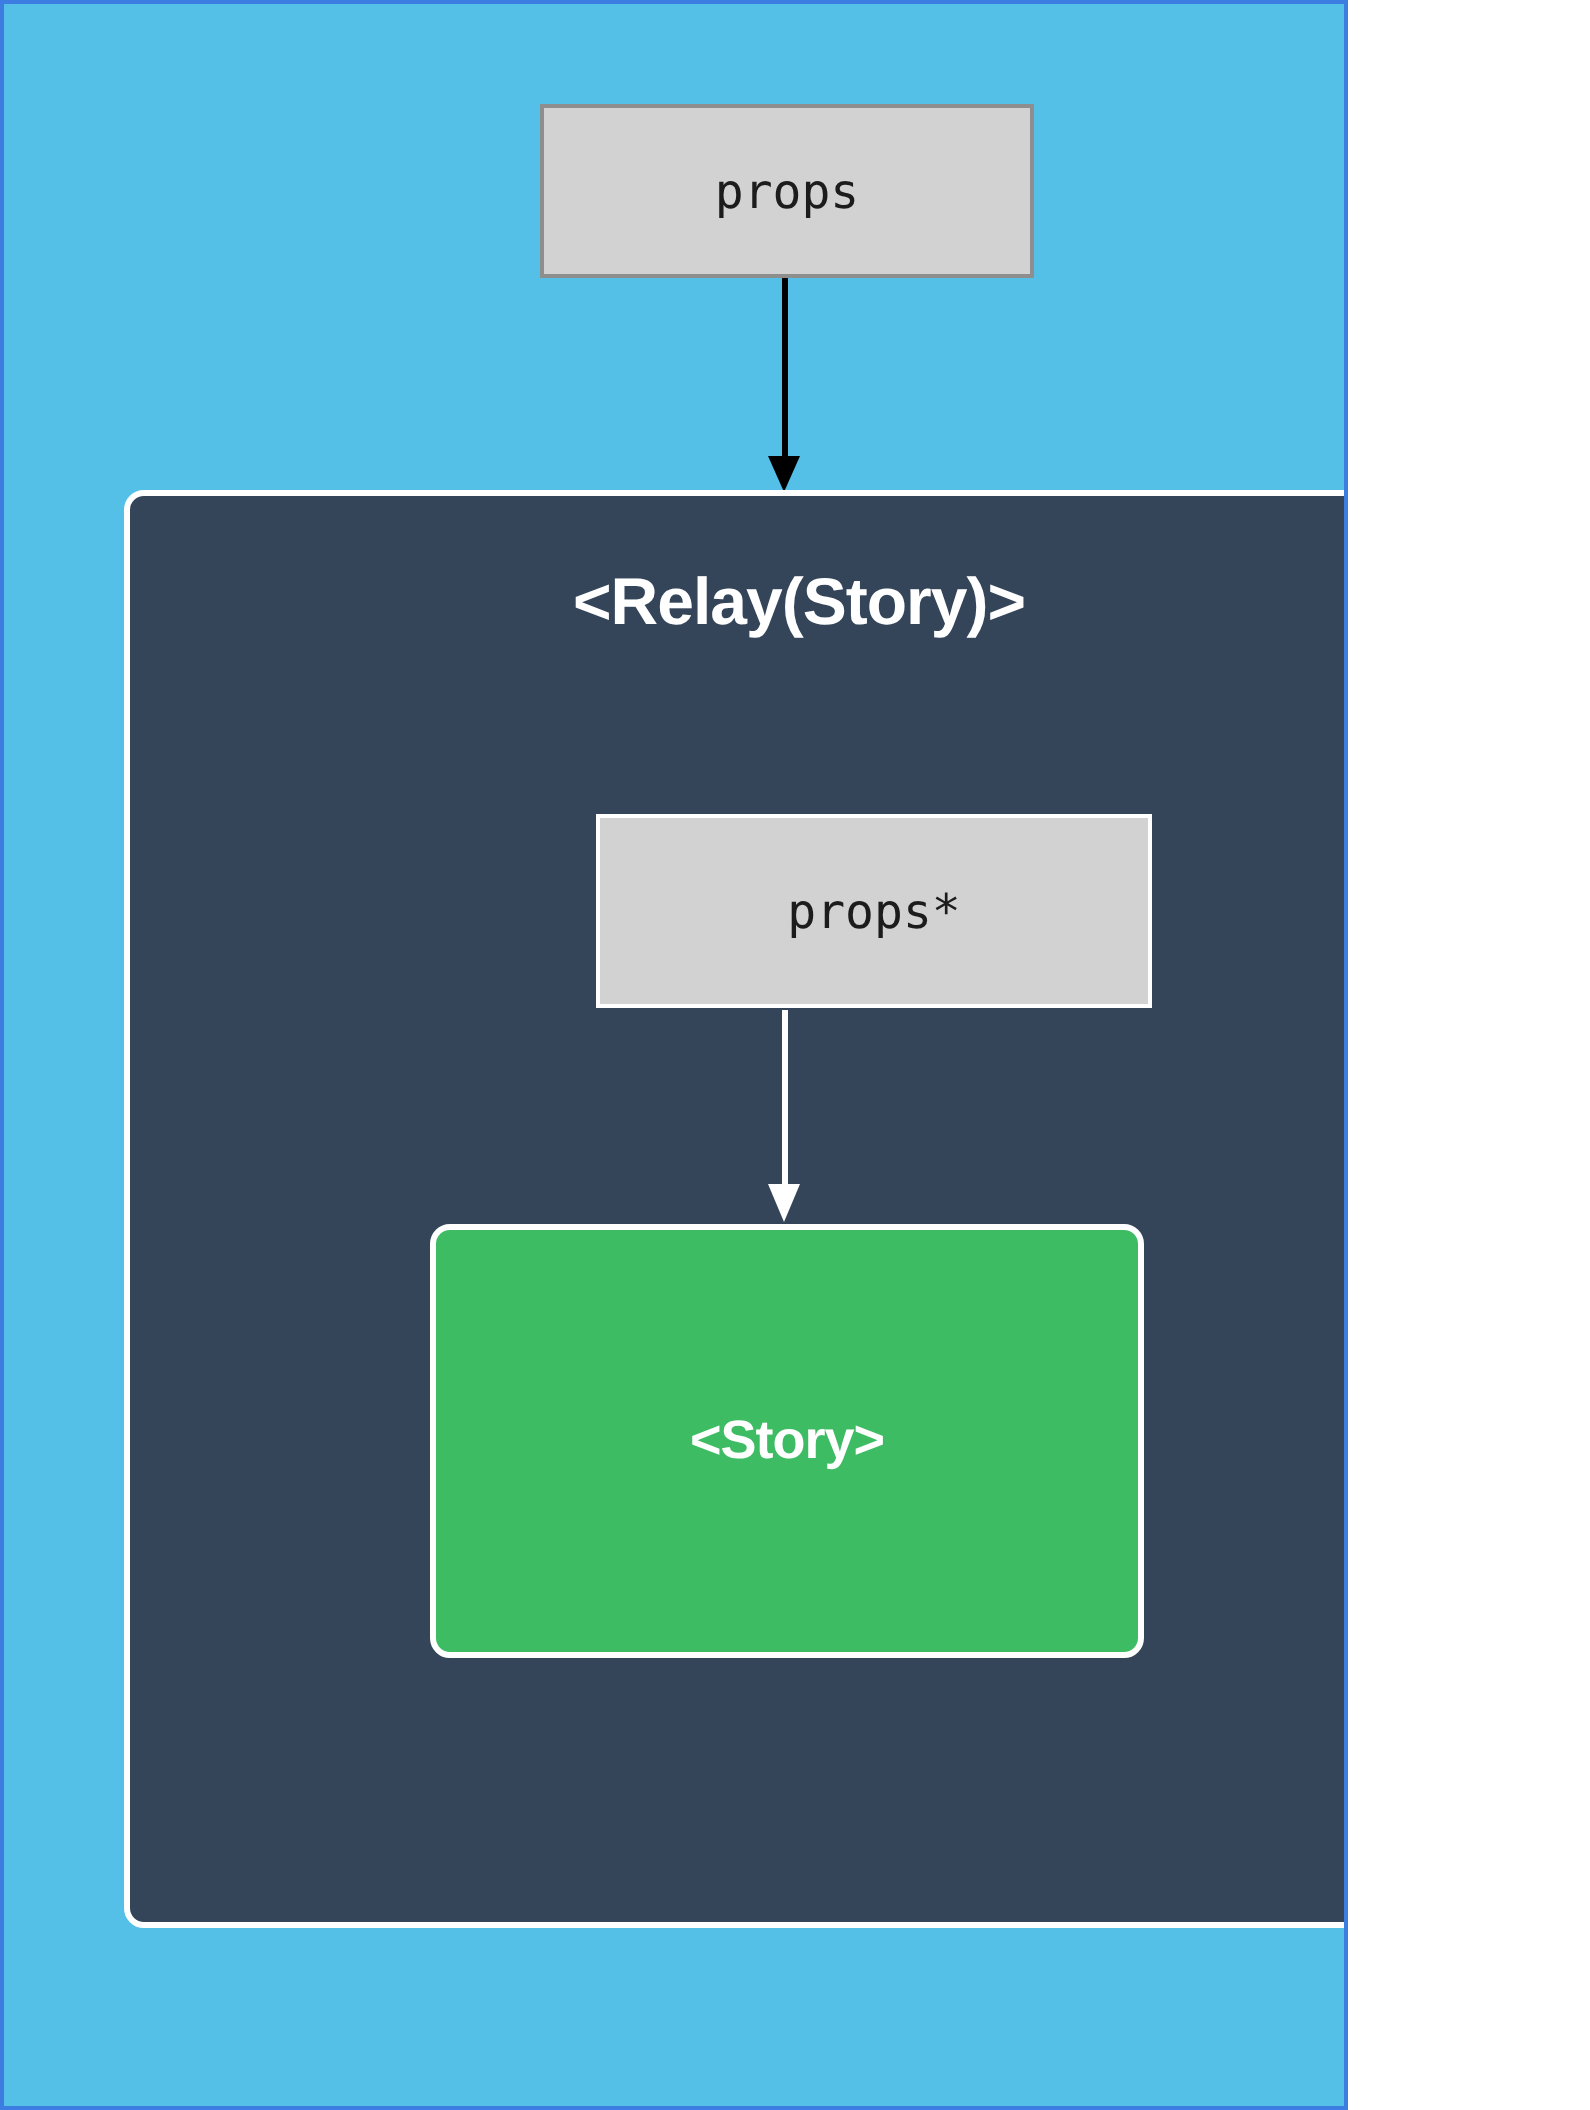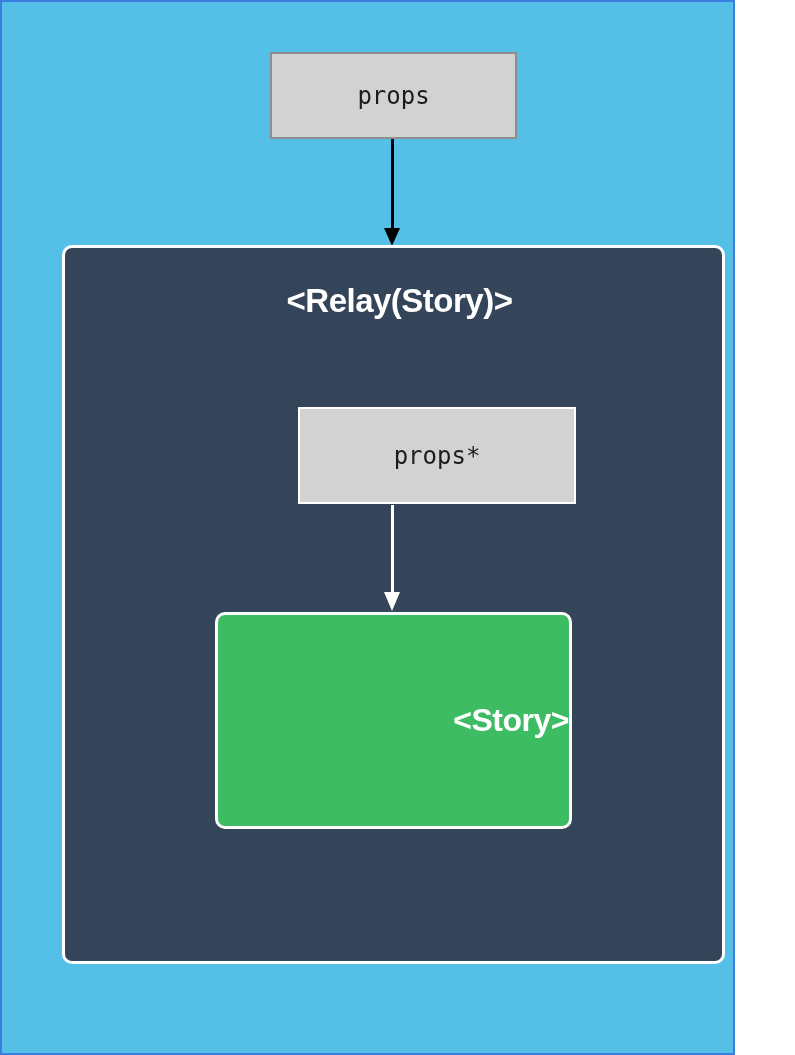--- a/index.html
+++ b/index.html
@@ -15,21 +15,21 @@
     --text-dark: #1c1c1c;
     --text-light: #ffffff;
   }
   * { margin: 0; padding: 0; box-sizing: border-box; }
   html, body {
     width: 795px; height: 1055px;
     font-family: "Liberation Sans", sans-serif;
   }
   .canvas {
     position: relative;
-    width: 735px; height: 1055px;
+    width: 674px; height: 1055px;
     background: var(--bg-fill);
     border: 2px solid var(--bg-border);
     overflow: hidden;
   }
   .node {
     position: absolute;
     display: flex;
     align-items: center;
     justify-content: center;
   }
@@ -70,24 +70,23 @@
     letter-spacing: -0.5px;
     color: var(--text-light);
   }
   .story-box {
     left: 213px; top: 610px;
     width: 357px; height: 217px;
     background: var(--green-fill);
     border: 3px solid var(--container-border);
     border-radius: 10px;
     font-weight: bold;
-    font-size: 32px;
+    font-size: 27px;
     letter-spacing: -0.5px;
     color: var(--text-light);
-    justify-content: flex-end;
   }
   .arrow-shaft {
     position: absolute;
     width: 3px;
   }
   .arrow-head {
     position: absolute;
     width: 0; height: 0;
     border-left: 8px solid transparent;
     border-right: 8px solid transparent;

